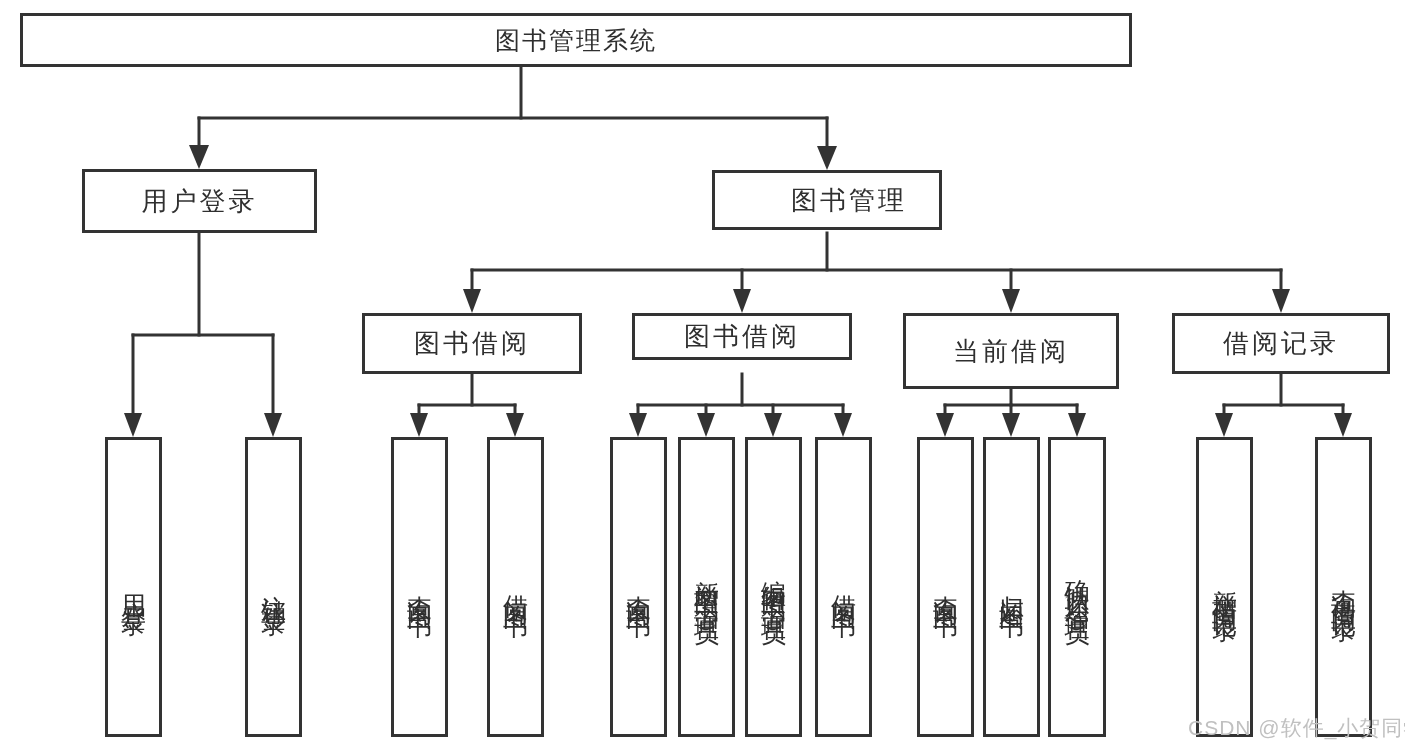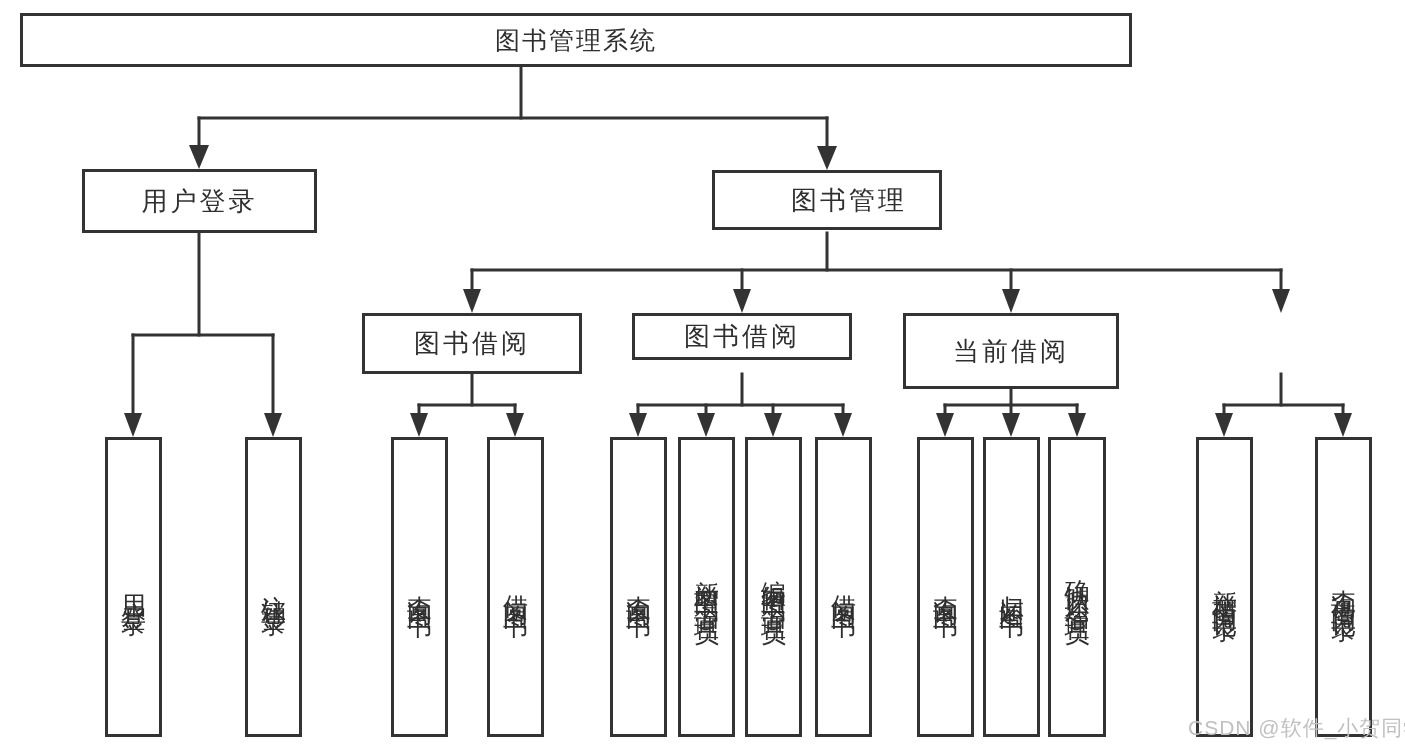--- a/index.html
+++ b/index.html
@@ -157,20 +157,23 @@
 
   <div class="node" style="left:362px; top:313px; width:220px; height:61px;">
     <span class="h-label">图书借阅</span>
   </div>
   <div class="node" style="left:632px; top:313px; width:220px; height:47px;">
     <span class="h-label">图书借阅</span>
   </div>
   <div class="node" style="left:903px; top:313px; width:216px; height:76px;">
     <span class="h-label">当前借阅</span>
   </div>
+  <div class="node" style="left:1172px; top:313px; width:218px; height:61px;">
+    <span class="h-label">借阅记录</span>
+  </div>
 
   <div class="node leaf" style="left:105px; top:437px; width:57px; height:300px;">
     <span>用户登录</span>
   </div>
   <div class="node leaf" style="left:245px; top:437px; width:57px; height:300px;">
     <span>注销登录</span>
   </div>
 
   <div class="node leaf" style="left:391px; top:437px; width:57px; height:300px;">
     <span>查询图书</span>

